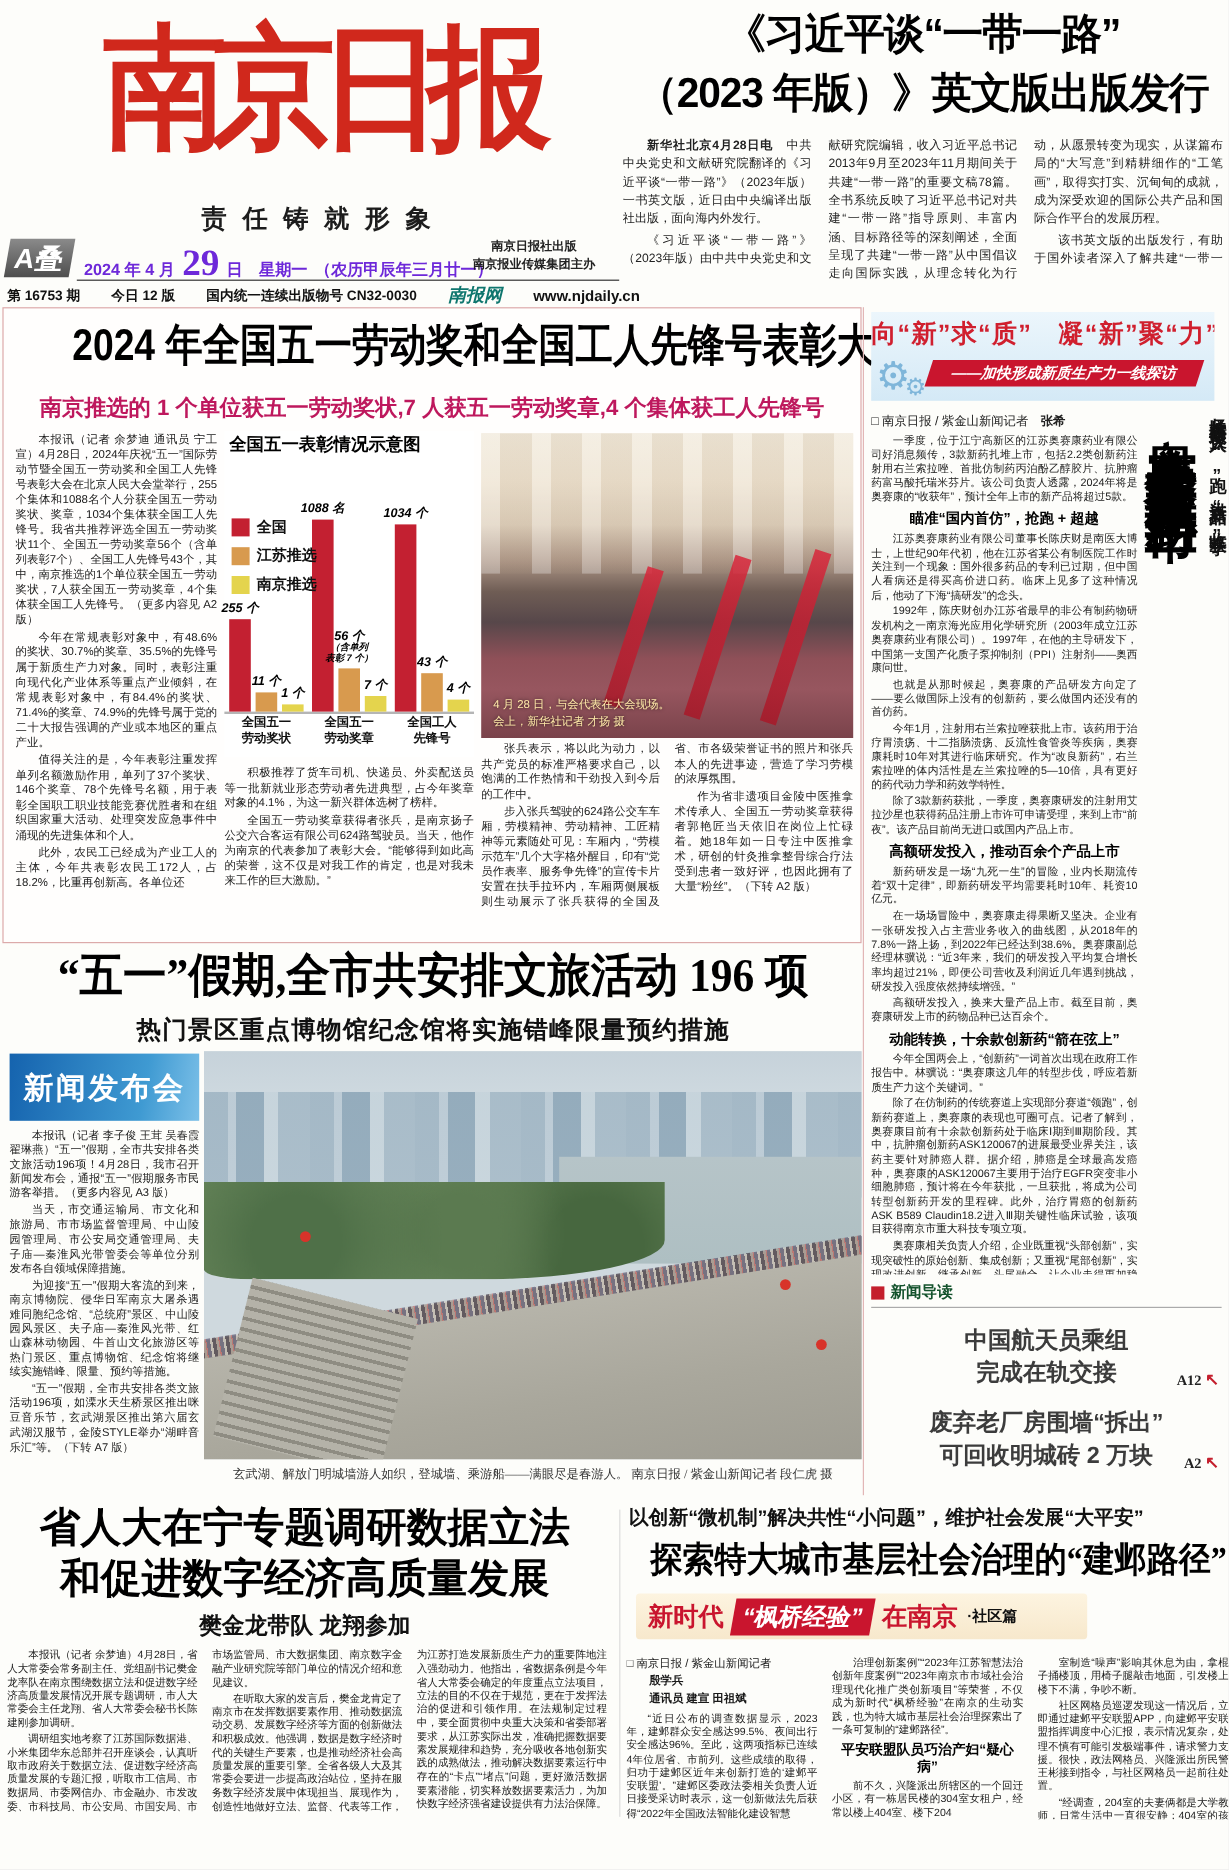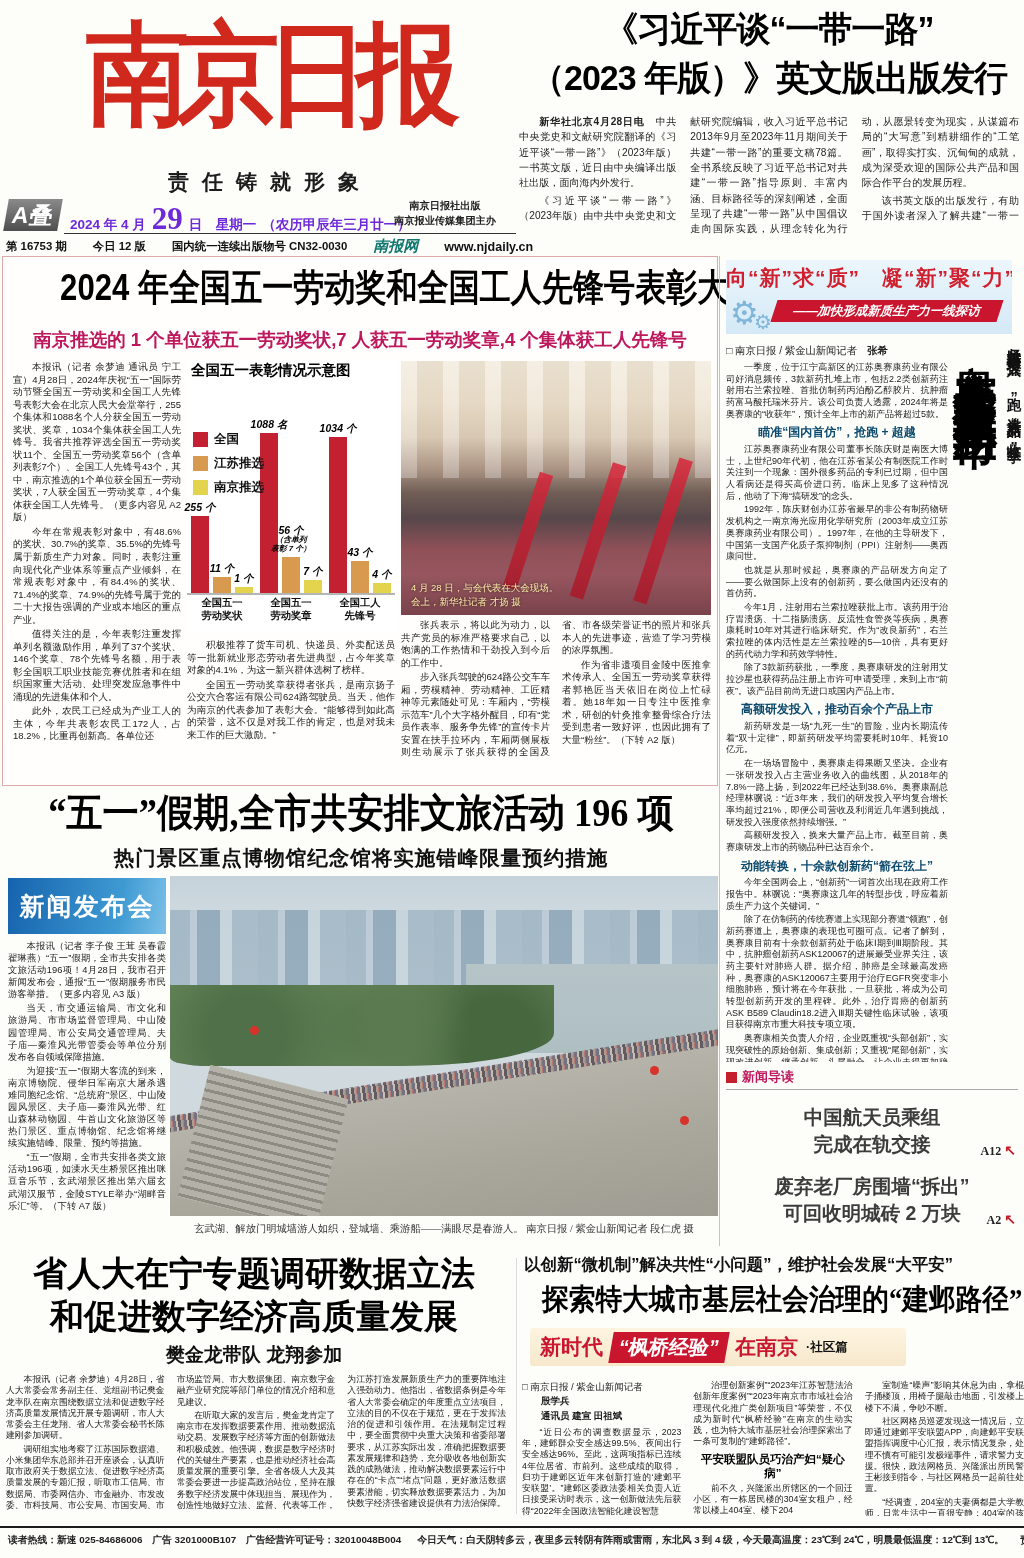--- a/index.html
+++ b/index.html
@@ -58,30 +58,30 @@
     font-size:9.5px;line-height:1.32;overflow:hidden;}
   
   .vsep{left:719px;top:256px;height:990px;border-left:1.5px solid #e2b6b6;}
   .xinzhi{left:726px;top:260px;width:286px;height:74px;background:linear-gradient(180deg,#ecf6fc,#d4e9f6);overflow:hidden;}
   .xz-title{position:absolute;left:0;top:4px;width:100%;text-align:center;font-size:21px;font-weight:900;color:#d01f2e;letter-spacing:1px;white-space:nowrap;}
   .xz-banner{position:absolute;left:48px;top:40px;width:226px;height:22px;background:#c9152e;transform:skewX(-18deg);
     color:#fff;font-size:12.5px;font-weight:bold;display:flex;align-items:center;justify-content:center;white-space:nowrap;}
   .xz-gear{position:absolute;color:#7fb6da;}
   .ask-byline{left:726px;top:344px;width:224px;font-size:10.3px;color:#222;white-space:nowrap;}
   .ask-body{left:726px;top:362px;width:222px;height:700px;font-size:9px;line-height:1.3;overflow:hidden;}
-  .ask-body h4{margin:5px 0 3px;text-indent:0;text-align:center;font-size:12px;font-weight:900;color:#0c4a6e;}
+  .ask-body h4{margin:5px 0 3px;text-indent:0;text-align:center;font-size:12px;font-weight:900;color:#000000;}
   .ask-head-v{left:948px;top:332px;width:56px;height:736px;display:flex;justify-content:center;
     font-size:44px;font-weight:900;color:#000;letter-spacing:4px;}
   .v-upright{writing-mode:vertical-rl;text-orientation:upright;}
   .ask-kicker-v{left:1004px;top:336px;width:20px;height:380px;font-size:14.5px;font-weight:bold;color:#111;letter-spacing:2px;}
   
   .digest{left:726px;top:1068px;width:292px;height:178px;}
   .digest-head{display:flex;align-items:center;gap:5px;border-bottom:1px solid #aaa;padding-bottom:3px;}
   .red-sq{width:11px;height:11px;background:#c41f2d;}
-  .digest-label{font-size:13px;font-weight:900;color:#be185d;}
+  .digest-label{font-size:13px;font-weight:900;color:#14532d;}
   .digest-item{position:relative;text-align:center;font-size:19.5px;font-weight:900;color:#3c3c3c;line-height:1.4;margin-top:14px;}
   .pageref{position:absolute;right:2px;bottom:-2px;font-size:12px;font-weight:bold;color:#222;font-family:"Liberation Serif",serif;}
   .pageref .arr{color:#c41f2d;font-size:14px;}
   
   .holiday-headline{left:8px;top:786px;width:706px;text-align:center;font-family:"Liberation Serif",serif;
     font-weight:900;font-size:39px;color:#000;white-space:nowrap;transform:scaleX(.93);transform-origin:center;}
   .holiday-subhead{left:8px;top:844px;width:706px;text-align:center;font-size:20.5px;font-weight:bold;color:#111;letter-spacing:1px;}
   .press-label{left:8px;top:878px;width:158px;height:56px;background:linear-gradient(100deg,#1563ae,#3f9ad2 70%,#7cc0e8);
     color:#fff;font-size:25px;font-weight:900;display:flex;align-items:center;justify-content:center;letter-spacing:2px;}
   .holiday-col{left:8px;top:940px;width:158px;height:302px;font-size:9.3px;line-height:1.3;overflow:hidden;}
@@ -385,19 +385,14 @@
           <p>前不久，兴隆派出所辖区的一个回迁小区，有一栋居民楼的304室女租户，经常以楼上404室、楼下204</p>
         </div>
     </div>
     <div class="jy-col">
         <p>室制造“噪声”影响其休息为由，拿棍子捅楼顶，用椅子腿敲击地面，引发楼上楼下不满，争吵不断。</p>
         <p>社区网格员巡逻发现这一情况后，立即通过建邺平安联盟APP，向建邺平安联盟指挥调度中心汇报，表示情况复杂，处理不慎有可能引发极端事件，请求警力支援。很快，政法网格员、兴隆派出所民警王彬接到指令，与社区网格员一起前往处置。</p>
         <p>“经调查，204室的夫妻俩都是大学教师，日常生活中一直很安静；404室的孩子正读高中，更需要安静的学习环境，也不可能制造噪声。那么，304室女租户反映的‘噪声’是从哪里来的呢？”王彬说，进一步了解得知，（下转 A2 版）</p>
       </div>
   </div>
 
-  <div class="abs footer">
-    <span>读者热线：新速 025-84686006　广告 3201000B107　广告经营许可证号：32010048B004</span>
-    <span>今日天气：白天阴转多云，夜里多云转阴有阵雨或雷雨，东北风 3 到 4 级，今天最高温度：23℃到 24℃，明晨最低温度：12℃到 13℃。</span>
-    <span>责任编辑：李涛 沈毅　美编：李梦祎</span>
-  </div>
 
 </div>
 
 </body></html>

